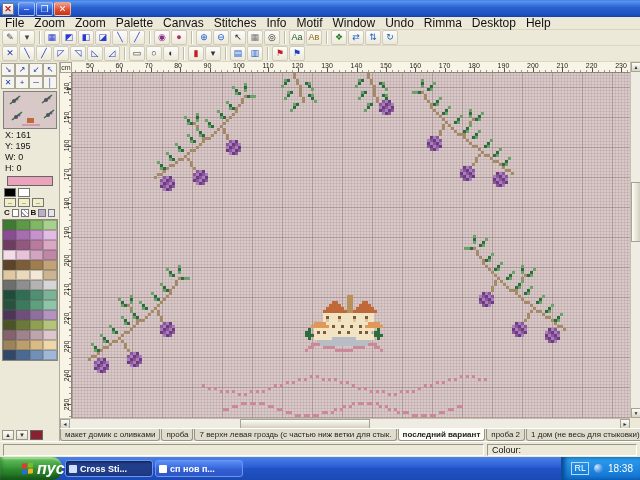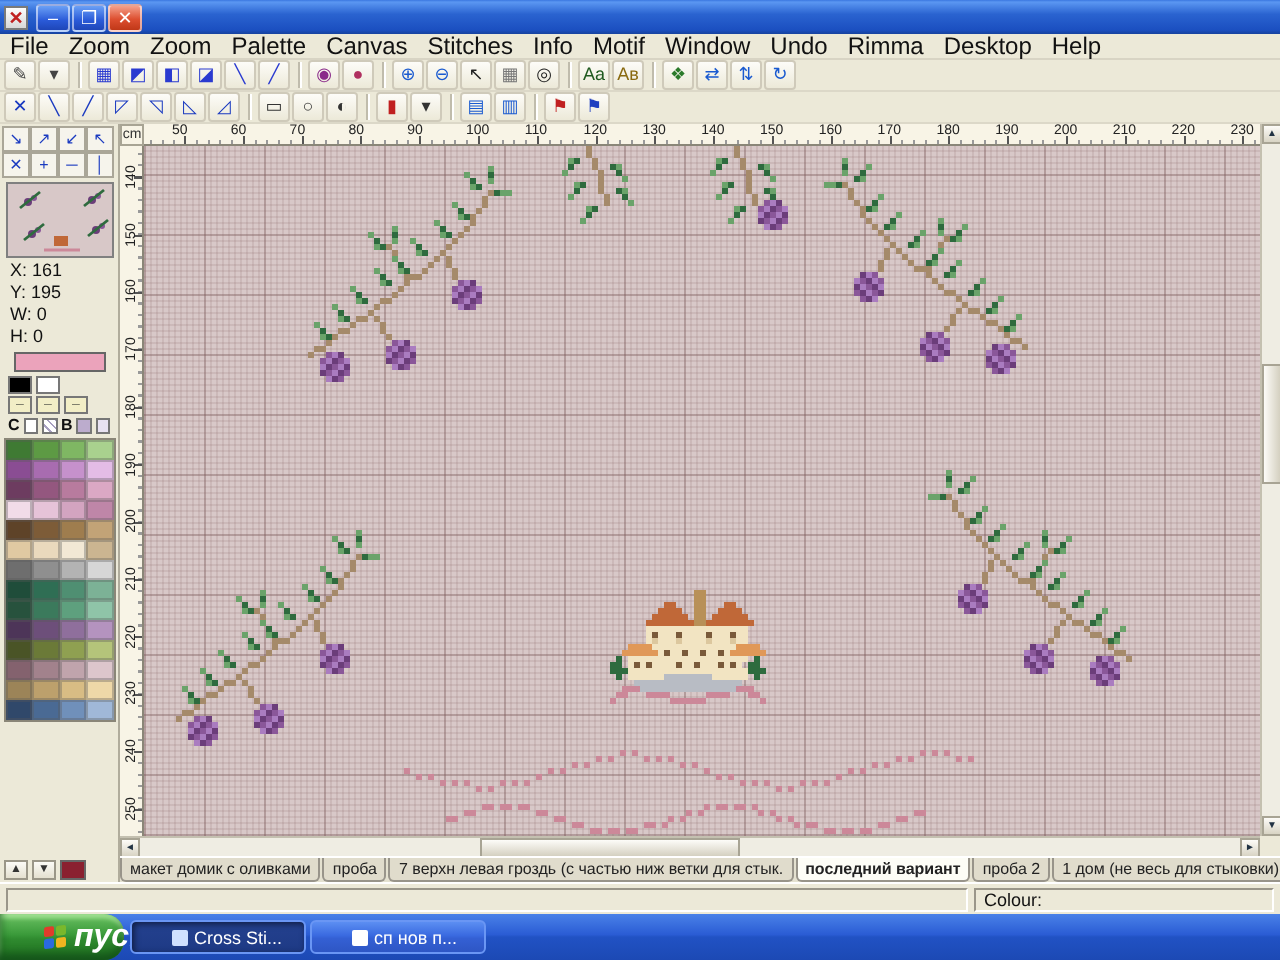--- a/index.html
+++ b/index.html
@@ -111,21 +111,21 @@
     background:linear-gradient(#6cc263,#3a9a3a 45%,#2f8a2f 55%,#1f701f);
     border-radius:0 10px 10px 0;display:flex;align-items:center;color:#fff;font-weight:bold;
     font-style:italic;font-size:16px;padding-left:22px;gap:4px;
     box-shadow:inset 0 -3px 5px #14531a, inset 0 2px 2px #a8e89a;}
   .xp-flag{width:11px;height:11px;display:grid;grid-template-columns:5px 5px;grid-template-rows:5px 5px;
     gap:1px;transform:skewY(-6deg);flex:none;}
   .xp-flag i{display:block;border-radius:1px;}
   .taskbtns{flex:1;display:flex;gap:2px;padding:0 3px;overflow:hidden;}
   .taskbtn{height:17px;flex:0 0 88px;background:linear-gradient(#5c8ef2,#3a6ae0 45%,#3460d4 55%,#2e56c4);
     border-radius:3px;border:1px solid #6a96f4;color:#fff;font-size:9px;display:flex;align-items:center;
-    padding:0 20px;gap:3px;overflow:hidden;white-space:nowrap;}
+    padding:0 3px;gap:3px;overflow:hidden;white-space:nowrap;font-weight:bold;}
   .taskbtn.active{background:linear-gradient(#24418f,#1e3a85);box-shadow:inset 1px 1px 3px #101c40;}
   .task-icon{width:8px;height:8px;border-radius:1px;flex:none;}
   .tray{height:23px;flex:none;background:linear-gradient(#2ea0f0,#1070d0);
     border-left:1px solid #0a50a0;display:flex;align-items:center;padding:0 7px 0 9px;gap:5px;
     color:#fff;font-size:10px;box-shadow:inset 3px 0 4px #0a4a90;}
   .tray-lang{border:1px solid #bcd8f8;padding:0 2px;font-size:9px;line-height:11px;}
   .tray-dot{width:9px;height:9px;border-radius:50%;background:radial-gradient(circle at 30% 30%,#cfe8ff,#3a8ae0 70%);flex:none;}
 </style>
 </head>
 <body>
@@ -1600,13 +1600,18 @@
   <div class="taskbtns" id="taskbtns">
       <div class="taskbtn active">
         <span class="task-icon" style="background: rgb(207, 224, 255);"></span>
         <span>Cross Sti...</span>
       </div>
       <div class="taskbtn">
         <span class="task-icon" style="background: rgb(255, 255, 255);"></span>
         <span>сп нов п...</span>
       </div>
     </div>
+  <div class="tray">
+    <span class="tray-lang">RL</span>
+    <span class="tray-dot"></span>
+    <span>18:38</span>
+  </div>
 </div>
 
 </body></html>

